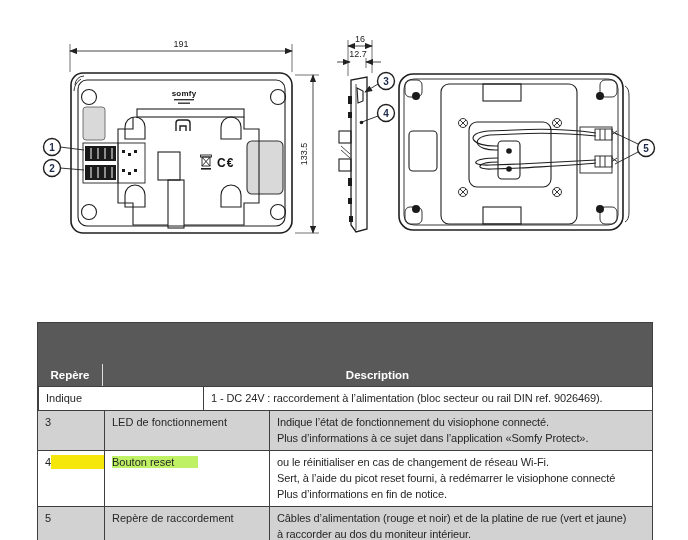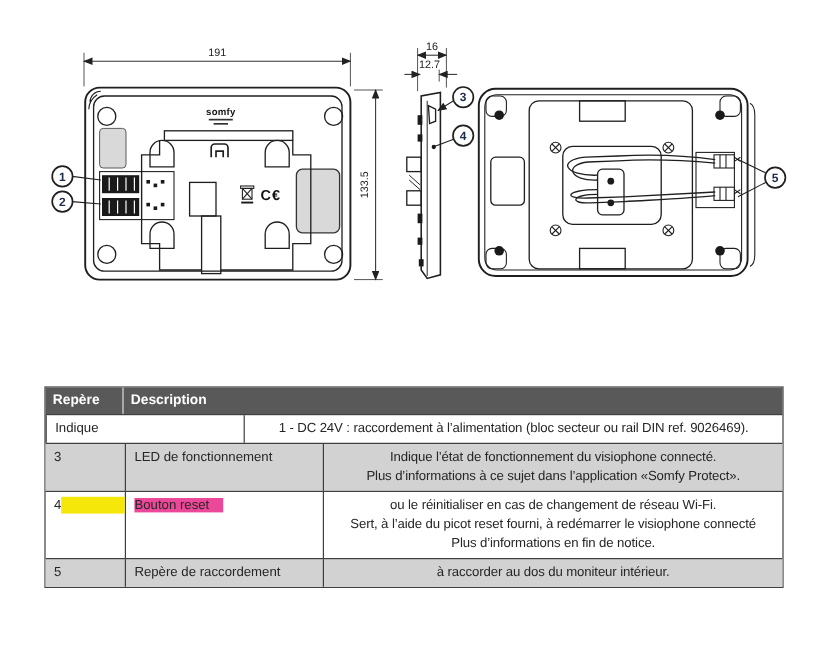--- a/index.html
+++ b/index.html
@@ -18,27 +18,27 @@
     position:absolute;left:37px;top:322px;width:614px;
     border:1px solid #3f3f3f;background:#fff;font-size:11px;
   }
   .row{display:flex;border-top:1px solid #3f3f3f;}
   .row.hdr{border-top:none;background:#595959;color:#fff;font-weight:bold;font-size:11.5px;}
   .cell{padding:3px 7px 4px 7px;line-height:16px;}
   .c1{width:52px;flex:none;}
   .c2{width:150px;flex:none;border-left:1px solid #3f3f3f;}
   .c3{flex:1;border-left:1px solid #3f3f3f;min-width:0;}
   .hdr .c2,.hdr .c3{border-left:1px solid #dcdcdc;}
-  .hdr .cell{text-align:left;padding:4px 6px;line-height:14px;}
+  .hdr .cell{text-align:center;padding:4px 6px;line-height:14px;margin-top:41px;}
   .shaded{background:#d2d2d2;}
-  .desc-line{white-space:nowrap;letter-spacing:-0.1px;text-align:center;}
+  .desc-line{white-space:nowrap;letter-spacing:-0.1px;}
   .rep-cell{position:relative;}
   .rep-cell .band{position:absolute;left:13px;right:0;top:4px;height:14px;background:#f6e70a;}
   .rep-cell span{position:relative;}
-  .hl{background:#ec4899;padding-right:12px;}
+  .hl{background:#bef264;padding-right:24px;}
 </style>
 </head>
 <body>
 
 
 
 <svg width="688" height="312" viewBox="0 0 688 312" fill="none" stroke="#1f1f1f" stroke-width="1.1">
   <defs>
     <marker id="arw" viewBox="0 0 10 8" refX="9" refY="4" markerWidth="9" markerHeight="7" orient="auto-start-reverse">
       <path d="M0,0 L10,4 L0,8 z" fill="#222" stroke="none"></path>
@@ -282,19 +282,20 @@
       <div class="desc-line">ou le réinitialiser en cas de changement de réseau Wi-Fi.</div>
       <div class="desc-line">Sert, à l’aide du picot reset fourni, à redémarrer le visiophone connecté</div>
       <div class="desc-line">Plus d’informations en fin de notice.</div>
     </div>
   </div>
 
   <div class="row shaded">
     <div class="cell c1">5</div>
     <div class="cell c2">Repère de raccordement</div>
     <div class="cell c3">
+      <div class="desc-line">Câbles d’alimentation (rouge et noir) et de la platine de rue (vert et jaune)</div>
       <div class="desc-line">à raccorder au dos du moniteur intérieur.</div>
     </div>
   </div>
 </div>
 
 
 
 
 </body></html>

